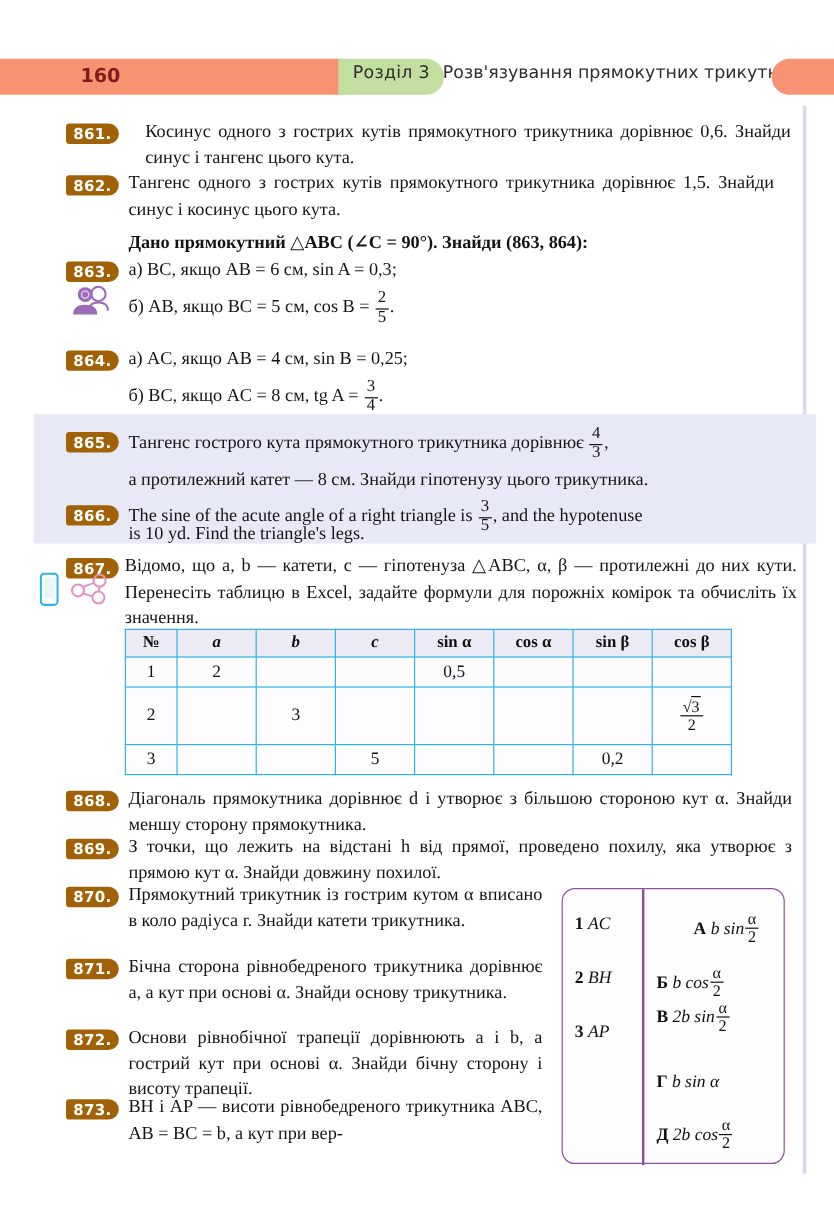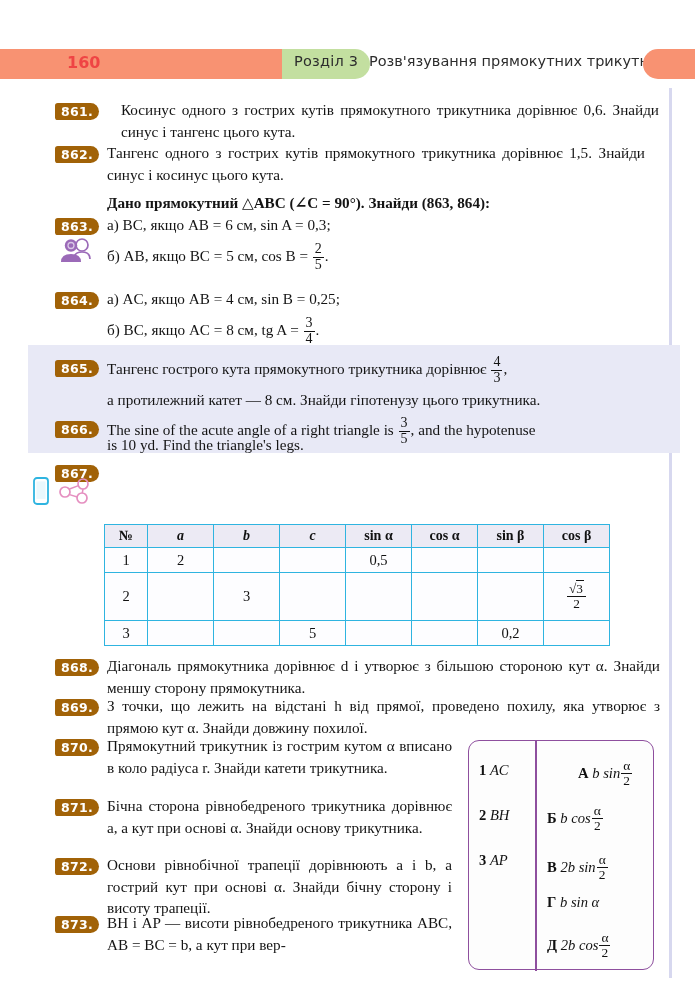--- a/index.html
+++ b/index.html
@@ -26,21 +26,21 @@
     background: #c3dfa0; border-radius: 0 15px 15px 0;
   }
   .hdr-green-label {
     position: absolute; left: 294px; top: 4px;
     font-family: "DejaVu Sans", sans-serif;
     font-size: 14.5px; color: #2d2d2d; letter-spacing: .2px;
   }
   .hdr-pagenum {
     position: absolute; left: 67px; top: 4px;
     font-family: "DejaVu Sans", sans-serif;
-    font-size: 16px; font-weight: bold; color: #ef4444;
+    font-size: 16px; font-weight: bold; color: #7f1d1d;
   }
   .hdr-title {
     position: absolute; left: 369px; top: 4px;
     font-family: "DejaVu Sans", sans-serif;
     font-size: 14.5px; color: #2d2d2d; white-space: nowrap;
   }
   .hdr-orange-right {
     position: absolute; left: 643px; top: 0; width: 72px; height: 30px;
     background: #f89272; border-radius: 15px 0 0 15px;
   }
@@ -206,20 +206,21 @@
     <rect x="3.4" y="4.4" width="9.2" height="17.5" fill="#eaf8fd"></rect>
   </svg>
   <svg class="icon group-icon" viewBox="0 0 36 26">
     <circle cx="25" cy="6" r="5" fill="none" stroke="#e58fc0" stroke-width="1.7"></circle>
     <circle cx="7" cy="14" r="5" fill="none" stroke="#e58fc0" stroke-width="1.7"></circle>
     <circle cx="24" cy="20" r="5" fill="none" stroke="#e58fc0" stroke-width="1.7"></circle>
     <line x1="11.5" y1="11" x2="20.5" y2="7.6" stroke="#e58fc0" stroke-width="1.5"></line>
     <line x1="11.5" y1="16.6" x2="19.3" y2="19" stroke="#e58fc0" stroke-width="1.5"></line>
     <line x1="25" y1="11" x2="24.3" y2="15" stroke="#e58fc0" stroke-width="1.5"></line>
   </svg>
+  <div class="prob just" style="left:104px; top:461px; width:560px;">Відомо, що a, b — катети, c — гіпотенуза △ABC, α, β — протилежні до них кути. Перенесіть таблицю в Excel, задайте формули для порожніх комірок та обчисліть їх значення.</div>
 
   <table class="xtable">
     <thead>
       <tr>
         <th class="col-n">№</th>
         <th class="col-ab" style="font-style:italic;">a</th>
         <th class="col-ab" style="font-style:italic;">b</th>
         <th class="col-ab" style="font-style:italic;">c</th>
         <th class="col-tr">sin α</th>
         <th class="col-tr">cos α</th>
@@ -304,21 +305,21 @@
 
     <div class="match-right">
       <div class="mrow" style="position:absolute; top:18px;padding-left:41px;">
         <b>А</b>
         <i>b sin</i><span class="frac"><span class="num">α</span><span class="den">2</span></span>
       </div>
       <div class="mrow" style="position:absolute; top:63px;">
         <b>Б</b>
         <i>b cos</i><span class="frac"><span class="num">α</span><span class="den">2</span></span>
       </div>
-      <div class="mrow" style="position:absolute; top:112px;">
+      <div class="mrow" style="position:absolute; top:92px;">
         <b>В</b>
         <i>2b sin</i><span class="frac"><span class="num">α</span><span class="den">2</span></span>
       </div>
       <div class="mrow" style="position:absolute; top:153px;">
         <b>Г</b>
         <i>b sin α</i>
       </div>
       <div class="mrow" style="position:absolute; top:190px;">
         <b>Д</b>
         <i>2b cos</i><span class="frac"><span class="num">α</span><span class="den">2</span></span>

